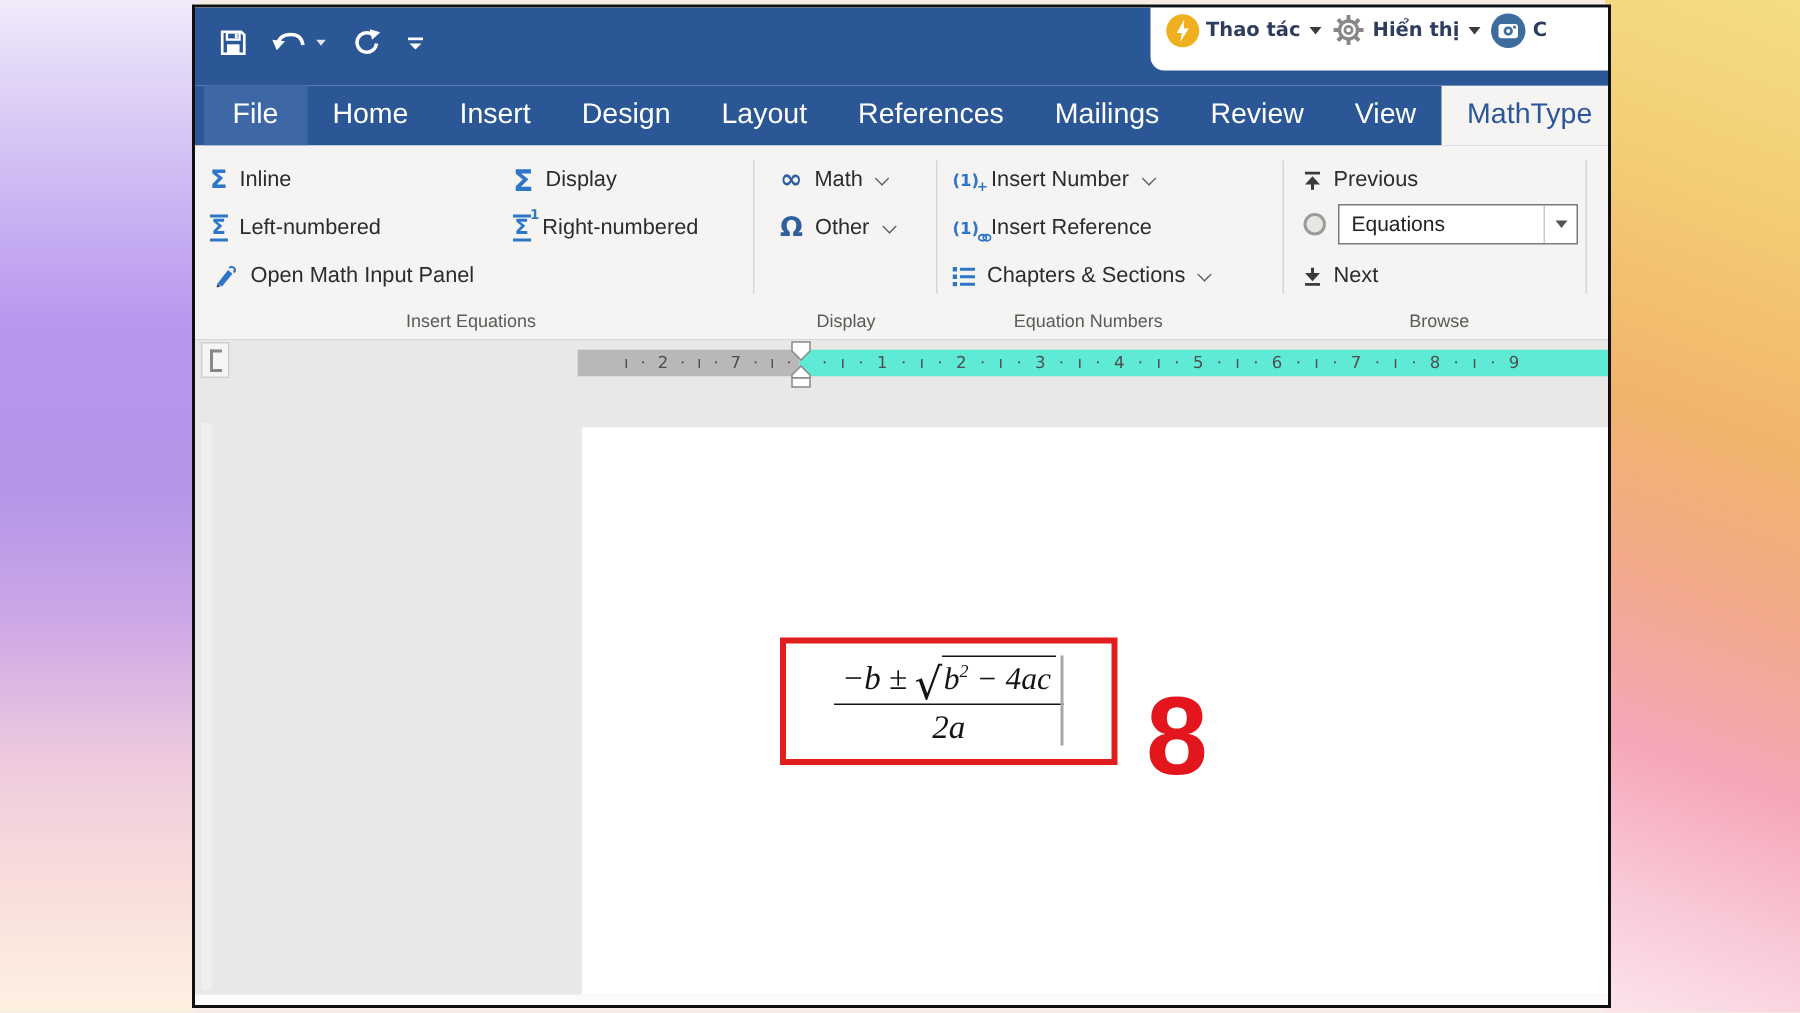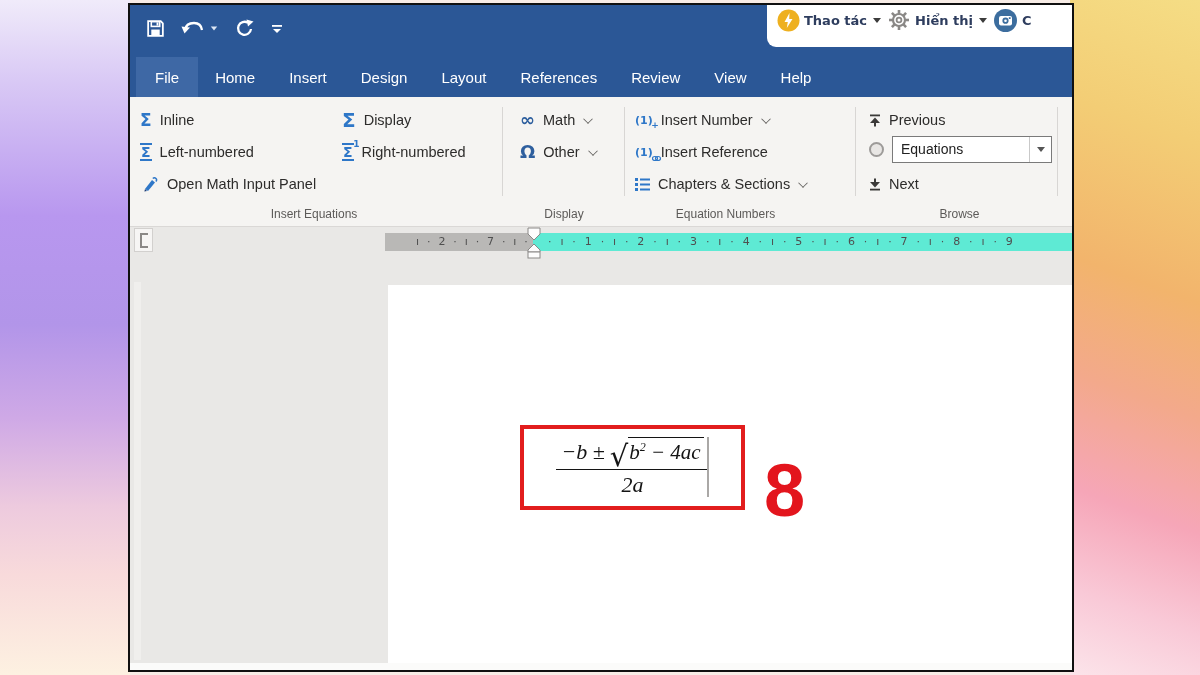--- a/index.html
+++ b/index.html
@@ -21,21 +21,21 @@
   .qat{display:flex;align-items:center;gap:15px;padding:13px 0 0 15px;}
   .qat .qbtn{display:flex;align-items:center;gap:3px;}
   .overlay-toolbar{position:absolute;top:0;right:0;width:305px;height:42px;background:#ffffff;
     border-radius:0 0 0 9px;display:flex;align-items:center;gap:4px;padding:0 6px 12px 10px;box-sizing:border-box;}
   .ov-label{font-family:"DejaVu Sans",sans-serif;font-size:13px;font-weight:600;color:#2e3d5e;}
   .caret-down{width:0;height:0;border-left:4.5px solid transparent;border-right:4.5px solid transparent;
     border-top:5.5px solid #3b3b3b;margin:0 2px;}
 
   
   .tabrow{height:40px;background:#2b5796;display:flex;align-items:stretch;padding-left:6px;}
-  .tab{color:#ffffff;font-size:15px;display:flex;align-items:center;padding:0 17px;white-space:nowrap;}
+  .tab{color:#ffffff;font-size:19px;display:flex;align-items:center;padding:0 17px;white-space:nowrap;}
   .tab.file{background:#3e68a5;padding:0 19px;}
   .tab.active{background:#f5f4f2;color:#2b579a;}
 
   
   .ribbon{position:relative;height:130px;background:#f5f4f2;border-bottom:1px solid #dad8d6;box-sizing:border-box;}
   .ritem{position:absolute;height:26px;display:flex;align-items:center;gap:8px;font-size:14.5px;color:#2d2c2b;}
   .rgroup-label{position:absolute;bottom:5px;font-size:12px;color:#5c5a58;text-align:center;}
   .rsep{position:absolute;top:10px;bottom:30px;width:1px;background:#d8d6d4;}
   .chev{width:7px;height:7px;border-left:1.6px solid #5f5d5b;border-bottom:1.6px solid #5f5d5b;
     transform:rotate(-45deg) scale(.85);margin-left:1px;margin-top:-3px;}
@@ -161,22 +161,24 @@
       </div>
     </div>
 
     <div class="tabrow">
       <div class="tab file">File</div>
       <div class="tab">Home</div>
       <div class="tab">Insert</div>
       <div class="tab">Design</div>
       <div class="tab">Layout</div>
       <div class="tab">References</div>
+      <div class="tab">Mailings</div>
       <div class="tab">Review</div>
       <div class="tab">View</div>
+      <div class="tab active">MathType</div>
       <div class="tab">Help</div>
     </div>
 
     <div class="ribbon">
 
       <div class="ritem" style="left:10px;top:10px;">
         <span class="sig">Σ</span>
         <span>Inline</span>
       </div>
       <div class="ritem" style="left:212px;top:10px;">

